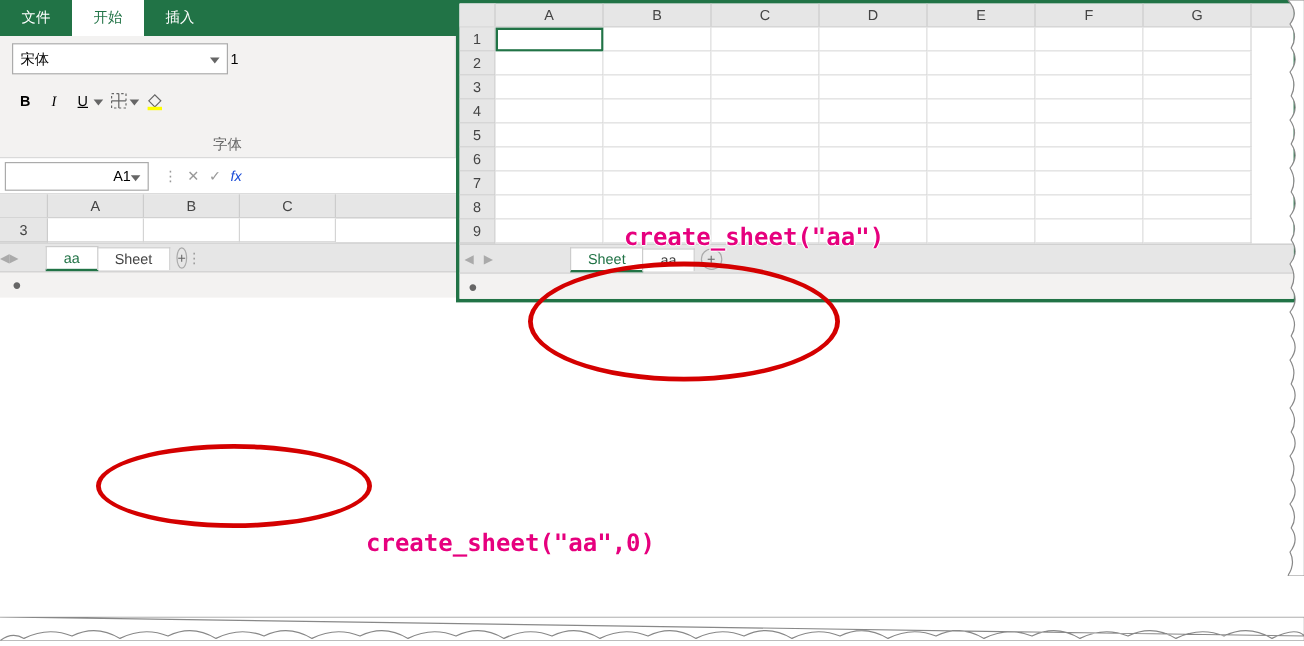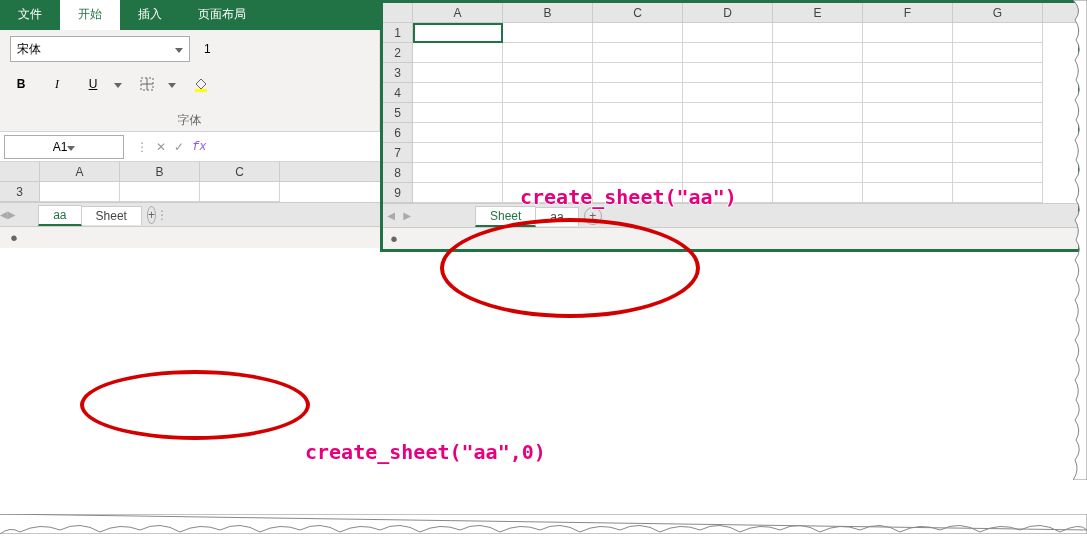--- a/index.html
+++ b/index.html
@@ -14,32 +14,32 @@
 .ribbon-label { position: absolute; bottom: 2px; left: 0; right: 0; text-align: center; color: #666; font-size: 12px; }
 .paste-block { display: flex; flex-direction: column; align-items: center; padding: 4px; }
 .paste-icon { width: 32px; height: 38px; position: relative; }
 .clipboard-body { width: 26px; height: 32px; background: #c88546; border: 1px solid #9a6535; border-radius: 2px; position: absolute; top: 4px; left: 3px; }
 .clipboard-paper { width: 20px; height: 24px; background: #fff; position: absolute; top: 8px; left: 6px; }
 .clipboard-clip { width: 10px; height: 6px; background: #7a7a7a; border-radius: 2px; position: absolute; top: 0; left: 11px; }
 .small-btn { width: 20px; height: 20px; margin: 1px; display: inline-flex; align-items: center; justify-content: center; color: #666; }
 .scissors-icon::before { content: "✂"; font-size: 14px; color: #444; }
 .copy-icon::before { content: "⧉"; font-size: 14px; color: #444; }
 .brush-icon::before { content: "🖌"; font-size: 12px; }
-.font-row { display: flex; align-items: center; gap: 14px; padding: 2px 4px; }
+.font-row { display: flex; align-items: center; gap: 2px; padding: 2px 4px; }
 .font-combo { width: 180px; height: 26px; border: 1px solid #ababab; background: #fff; display: flex; align-items: center; padding: 0 6px; justify-content: space-between; }
 .chev::after { content: ""; border-left: 4px solid transparent; border-right: 4px solid transparent; border-top: 5px solid #666; display: inline-block; }
 .btn-icon { width: 22px; height: 24px; display: inline-flex; align-items: center; justify-content: center; border: 1px solid transparent; }
 .launcher { position: absolute; bottom: 4px; right: 4px; width: 14px; height: 14px; border: 1px solid #999; }
 .launcher::after { content: ""; position: absolute; right: 1px; bottom: 1px; width: 6px; height: 6px; border-right: 1px solid #666; border-bottom: 1px solid #666; }
 
 
 .formula-bar { display: flex; align-items: center; height: 30px; border-bottom: 1px solid #d4d4d4; background: #fff; width: 380px; }
-.name-box { width: 120px; height: 24px; border: 1px solid #ababab; margin: 0 4px; display: flex; align-items: center; padding: 0 6px; justify-content: center; }
+.name-box { width: 120px; height: 24px; border: 1px solid #ababab; margin: 0 4px; display: flex; align-items: center; padding: 0 6px; justify-content: flex-end; }
 .fx-btns { display: flex; align-items: center; gap: 8px; padding: 0 8px; color: #999; }
-.fx-label { font-style: italic; font-family: Liberation Mono, monospace; color: #8b5cf6; }
+.fx-label { font-style: italic; font-family: Liberation Sans, sans-serif; color: #1d4ed8; }
 
 
 .grid-hdr { display: flex; background: #e6e6e6; border-bottom: 1px solid #ccc; height: 20px; }
 .corner { width: 40px; border-right: 1px solid #ccc; background: #e6e6e6; }
 .col-h { flex: 0 0 80px; text-align: center; border-right: 1px solid #ccc; color: #444; line-height: 20px; }
 .row { display: flex; height: 20px; }
 .row-h { width: 40px; text-align: center; background: #e6e6e6; border-right: 1px solid #ccc; border-bottom: 1px solid #ccc; color: #444; line-height: 20px; }
 .cell { flex: 0 0 80px; border-right: 1px solid #d4d4d4; border-bottom: 1px solid #d4d4d4; height: 20px; background: #fff; }
 .cell.sel { border: 2px solid #217346; }
 
@@ -80,21 +80,20 @@
 
 .full-strip { width: 1075px; }
 </style>
 </head>
 <body>
 
 <div class="ribbon-tabs">
   <div class="ribbon-tab">文件</div>
   <div class="ribbon-tab active">开始</div>
   <div class="ribbon-tab">插入</div>
-  <div class="ribbon-tab">页面布局</div>
 </div>
 
 <div class="ribbon-body">
   <div class="ribbon-group" style="flex:1">
     <div class="font-row">
       <div class="font-combo">
         <span>宋体</span>
         <span class="chev"></span>
       </div>
       <span>1</span>

